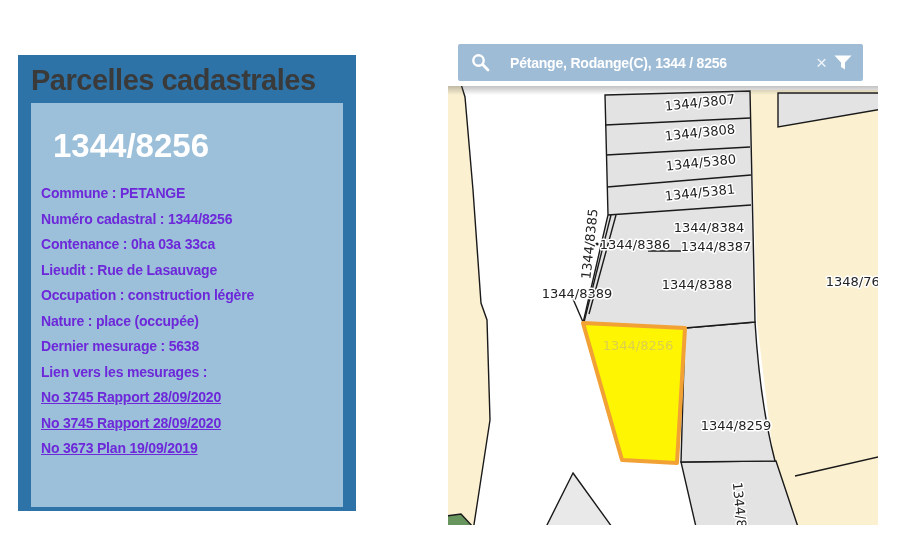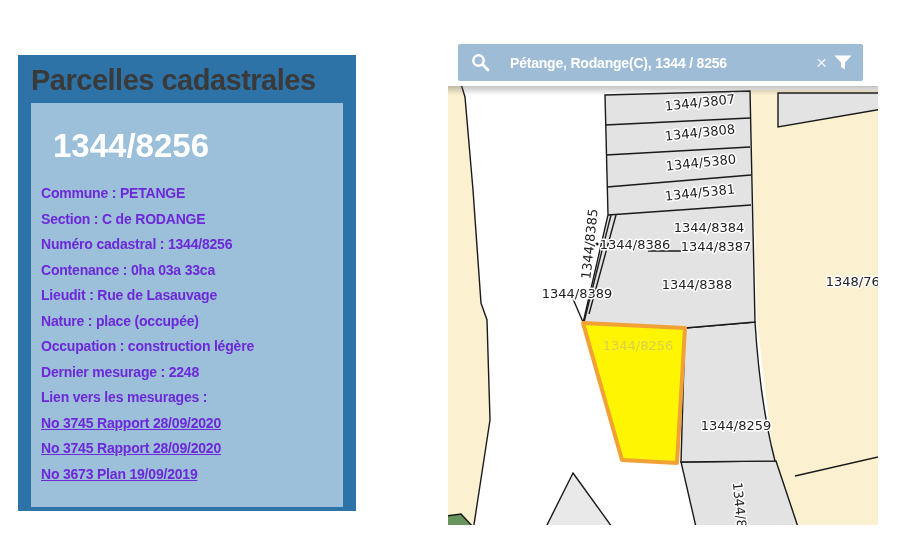--- a/index.html
+++ b/index.html
@@ -47,27 +47,26 @@
 <body>
 
 <div id="stage">
 
   <div class="panel">
     <div class="panel-title">Parcelles cadastrales</div>
     <div class="panel-inner">
       <div class="parcel-number">1344/8256</div>
       <div class="details">
         <div class="detail-row">Commune : PETANGE</div>
-        <div class="detail-row">Section : C de RODANGE</div>
         <div class="detail-row">Numéro cadastral : 1344/8256</div>
         <div class="detail-row">Contenance : 0ha 03a 33ca</div>
         <div class="detail-row">Lieudit : Rue de Lasauvage</div>
+        <div class="detail-row">Occupation : construction légère</div>
         <div class="detail-row">Nature : place (occupée)</div>
-        <div class="detail-row">Occupation : construction légère</div>
-        <div class="detail-row">Dernier mesurage : 2248</div>
+        <div class="detail-row">Dernier mesurage : 5638</div>
         <div class="detail-row">Lien vers les mesurages :</div>
         <a class="link-row">No 3745 Rapport 28/09/2020</a>
         <a class="link-row">No 3745 Rapport 28/09/2020</a>
         <a class="link-row">No 3673 Plan 19/09/2019</a>
       </div>
     </div>
   </div>
 
   <div class="searchbar">
     <svg class="search-glyph" width="19" height="19" viewBox="0 0 19 19">

